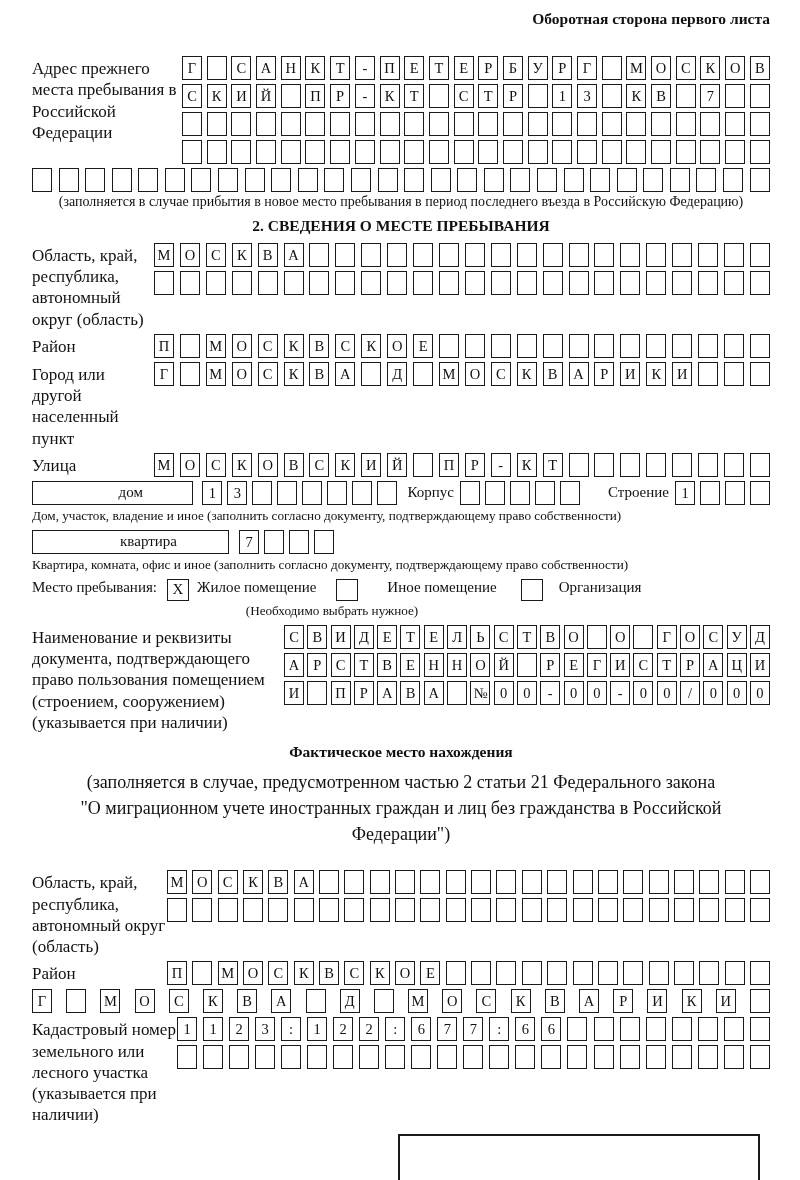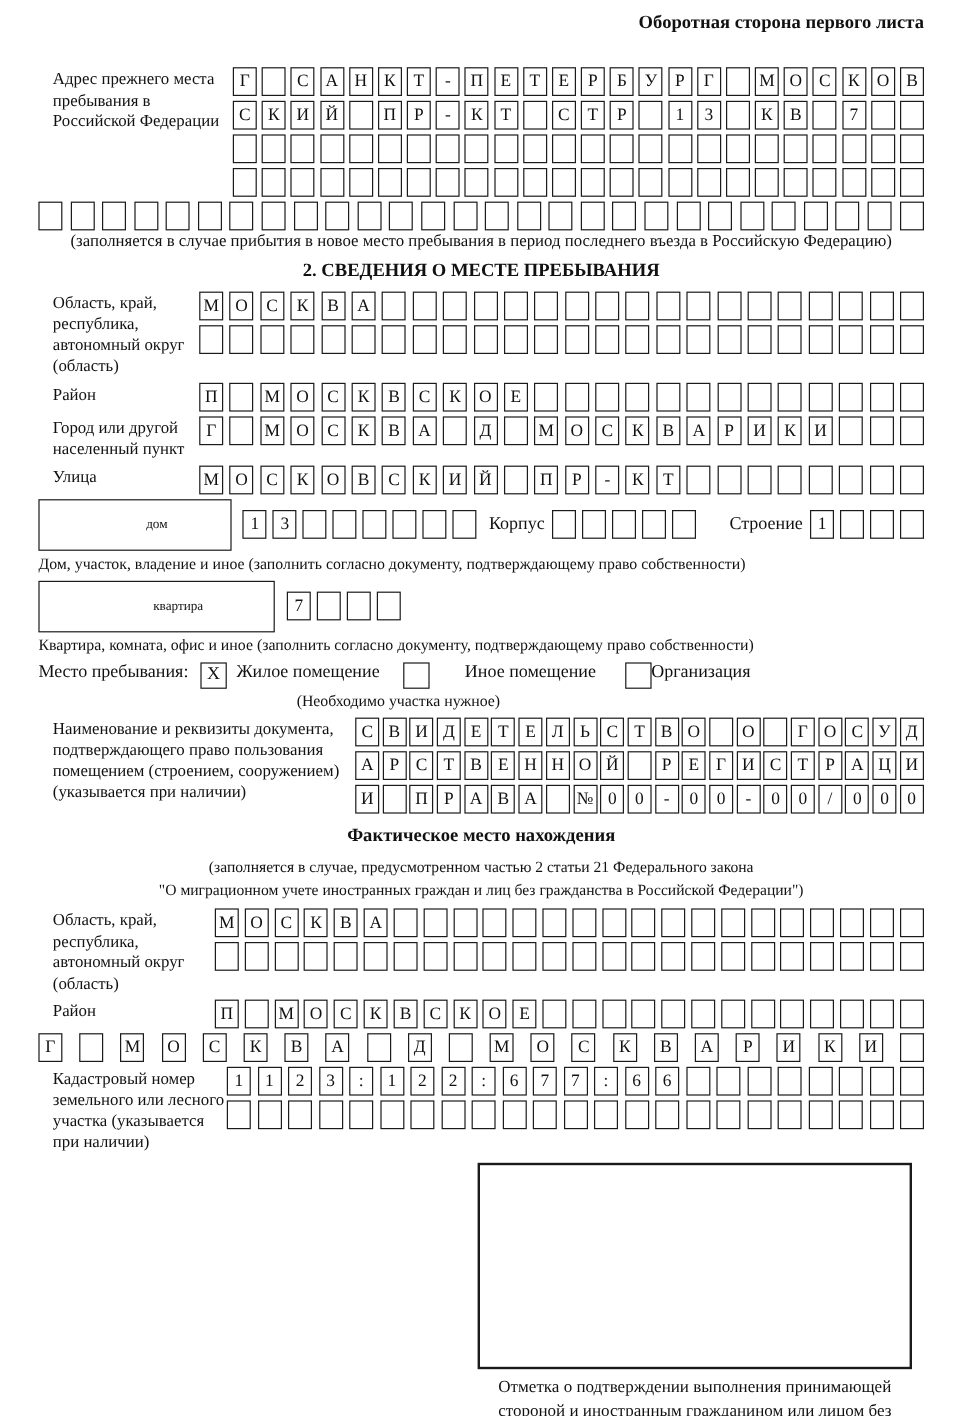--- a/index.html
+++ b/index.html
@@ -17,57 +17,57 @@
   
   .cells { display:flex; justify-content:space-between; flex:1; }
   .cell {
     width:20px; height:24px; flex:0 0 20px;
     border:1.8px solid #1a1a1a;
     display:flex; align-items:center; justify-content:center;
     font-size:14.5px; line-height:1; background:#fff;
   }
   .rowstack { flex:1; display:flex; flex-direction:column; gap:4px; }
   .labelled { display:flex; align-items:flex-start; margin-bottom:4px; }
-  .flabel { font-size:14px; line-height:1.25; padding-top:2px;margin-left:12px; }
+  .flabel { font-size:17px; line-height:1.25; padding-top:2px; }
 
   .w150 { width:150px; flex:0 0 150px; }
   .w120 { width:122px; flex:0 0 122px; }
   .w135 { width:135px; flex:0 0 135px; }
   .w145 { width:145px; flex:0 0 145px; }
   .w195 { width:197px; flex:0 0 197px; }
   .w252 { width:252px; flex:0 0 252px; }
 
   .fullrow { margin-bottom:2px; }
   .caption { font-size:14px; text-align:center; margin-bottom:6px; line-height:1.2; }
   .caption-left { font-size:13.2px; text-align:left; margin:3px 0 6px 0; }
 
   .sec-header { font-weight:bold; text-align:center; font-size:15.5px; margin:6px 0 8px 0; }
 
   
   .inline-row { display:flex; align-items:center; margin-bottom:3px; }
   .wide-box {
-    border:1.8px solid #1a1a1a; height:43px;
+    border:1.8px solid #1a1a1a; height:24px;
     display:flex; align-items:center; justify-content:center;
-    font-size:11px;
+    font-size:15px;
     padding-left:36px;
   }
   .cgroup { display:flex; gap:5px; }
   .inline-label { font-size:15px; }
 
   
   .stay-row { display:flex; align-items:flex-start; margin-bottom:2px; }
   .checkbox {
     width:22px; height:22px; flex:0 0 22px;
     border:1.8px solid #1a1a1a;
     display:flex; align-items:center; justify-content:center;
     font-size:15px;
   }
   .stay-note { font-size:13.2px; text-align:center; width:300px; margin-left:150px; margin-bottom:6px; }
 
-  .note-center { font-size:13px; text-align:center; line-height:1.45; margin-bottom:6px; }
+  .note-center { font-size:18px; text-align:center; line-height:1.45; margin-bottom:23px; }
 
   
   .stamp-wrap { width:382px; margin-left:auto; margin-top:8px; }
   .stamp-box { width:362px; height:172px; border:2px solid #1a1a1a; margin:0 auto 6px auto; }
   .stamp-caption { font-size:14.2px; text-align:center; line-height:1.35; }
 </style>
 </head>
 <body>
 
 <div class="page-title">Оборотная сторона первого листа</div>
@@ -404,23 +404,23 @@
 </div>
 <div class="caption-left">Квартира, комната, офис и иное (заполнить согласно документу, подтверждающему право собственности)</div>
 
 <div class="stay-row">
   <span class="inline-label">Место пребывания:</span>
   <span class="checkbox" style="margin-left:10px;">X</span>
   <span class="inline-label" style="margin-left:8px;">Жилое помещение</span>
   <span class="checkbox" style="margin-left:20px;"></span>
   <span class="inline-label" style="margin-left:29px;">Иное помещение</span>
   <span class="checkbox" style="margin-left:24px;"></span>
-  <span class="inline-label" style="">Организация</span>
-</div>
-<div class="stay-note">(Необходимо участка нужное)</div>
+  <span class="inline-label" style="margin-left:16px;">Организация</span>
+</div>
+<div class="stay-note">(Необходимо выбрать нужное)</div>
 
 <div class="labelled">
   <div class="flabel w252">Наименование и реквизиты документа, подтверждающего право пользования помещением (строением, сооружением) (указывается при наличии)</div>
   <div class="rowstack">
     <div class="cells">
         <span class="cell">С</span>
         <span class="cell">В</span>
         <span class="cell">И</span>
         <span class="cell">Д</span>
         <span class="cell">Е</span>

